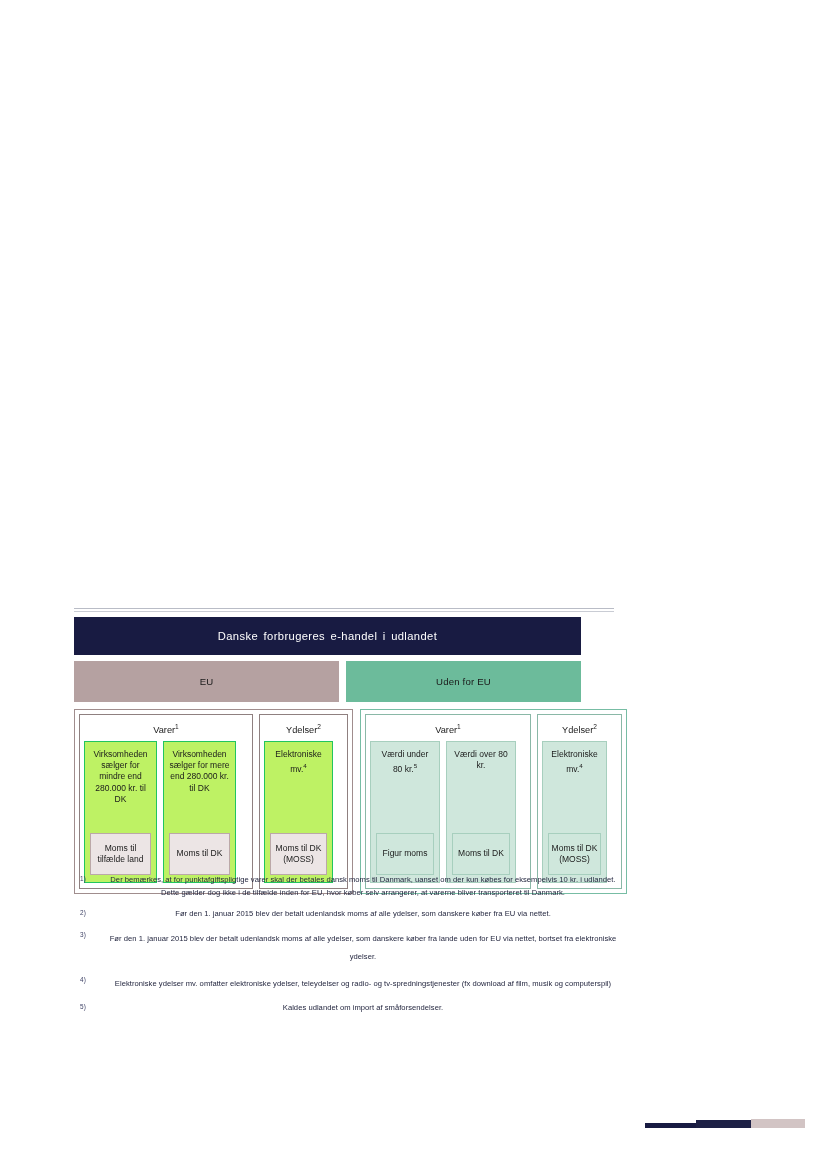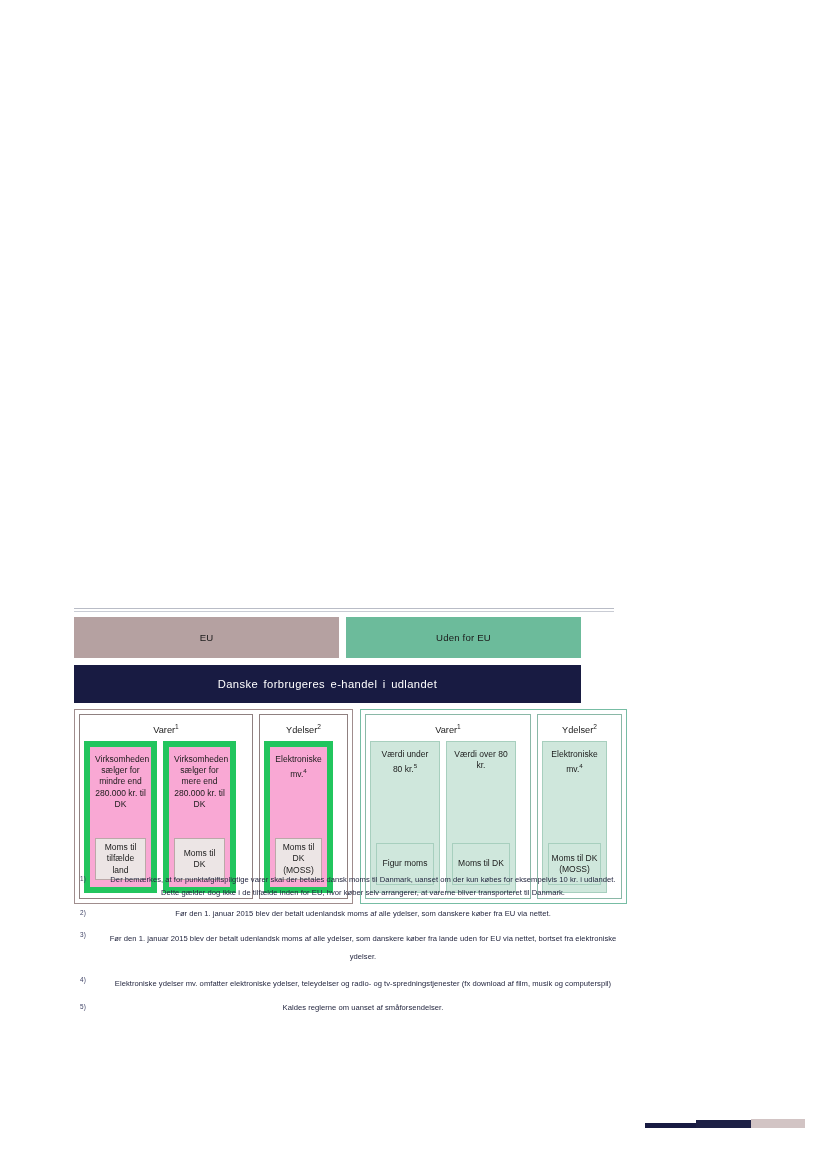--- a/index.html
+++ b/index.html
@@ -134,22 +134,22 @@
   }
 
   .case-box {
     display: flex;
     flex-direction: column;
     justify-content: space-between;
     padding: 7px 5px 7px 5px;
     box-sizing: border-box;
   }
   .eu-case {
-    background: #f9a8d4;
-    border: 6px solid #22c55e;
+    background: #bef264;
+    border: 1px solid #22c55e;
   }
   .noneu-case {
     background: #cfe7dc;
     border: 1px solid #a7cfbe;
   }
 
   .case-label {
     text-align: center;
     font-size: 8.5px;
     line-height: 11.2px;
@@ -257,33 +257,33 @@
 </head>
 <body>
 
 <div id="figure-block">
 
   <div id="figure-rule"></div>
 
 
   <div id="figure-title-underline"></div>
 
+  <div id="top-banner">
+    <span id="top-banner-label">Danske forbrugeres e-handel i udlandet</span>
+  </div>
+
   <div id="region-bands">
     <div id="region-band-eu" class="region-band">
       <span>EU</span>
     </div>
     <div id="region-band-noneu" class="region-band">
       <span>Uden for EU</span>
     </div>
   </div>
 
-  <div id="top-banner">
-    <span id="top-banner-label">Danske forbrugeres e-handel i udlandet</span>
-  </div>
-
   <div id="columns-row">
 
     <div id="group-eu" class="region-group">
 
       <div id="cat-eu-varer" class="category-box">
         <div class="category-title">
           <span>Varer</span><sup>1</sup>
         </div>
         <div class="case-row">
           <div class="case-box eu-case">
@@ -376,21 +376,21 @@
   <div class="footnote loose">
     <div class="footnote-marker">3)</div>
     <div class="footnote-text">Før den 1. januar 2015 blev der betalt udenlandsk moms af alle ydelser, som danskere køber fra lande uden for EU via nettet, bortset fra elektroniske ydelser.</div>
   </div>
   <div class="footnote loose">
     <div class="footnote-marker">4)</div>
     <div class="footnote-text">Elektroniske ydelser mv. omfatter elektroniske ydelser, teleydelser og radio- og tv-spredningstjenester (fx download af film, musik og computerspil)</div>
   </div>
   <div class="footnote">
     <div class="footnote-marker">5)</div>
-    <div class="footnote-text">Kaldes reglerne om uanset af småforsendelser.</div>
+    <div class="footnote-text">Kaldes udlandet om import af småforsendelser.</div>
   </div>
 </div>
 
 <div id="page-footer-deco">
   <div id="deco-thin"></div>
   <div id="deco-block-navy"></div>
   <div id="deco-block-pink"></div>
 </div>
 
 </body></html>

